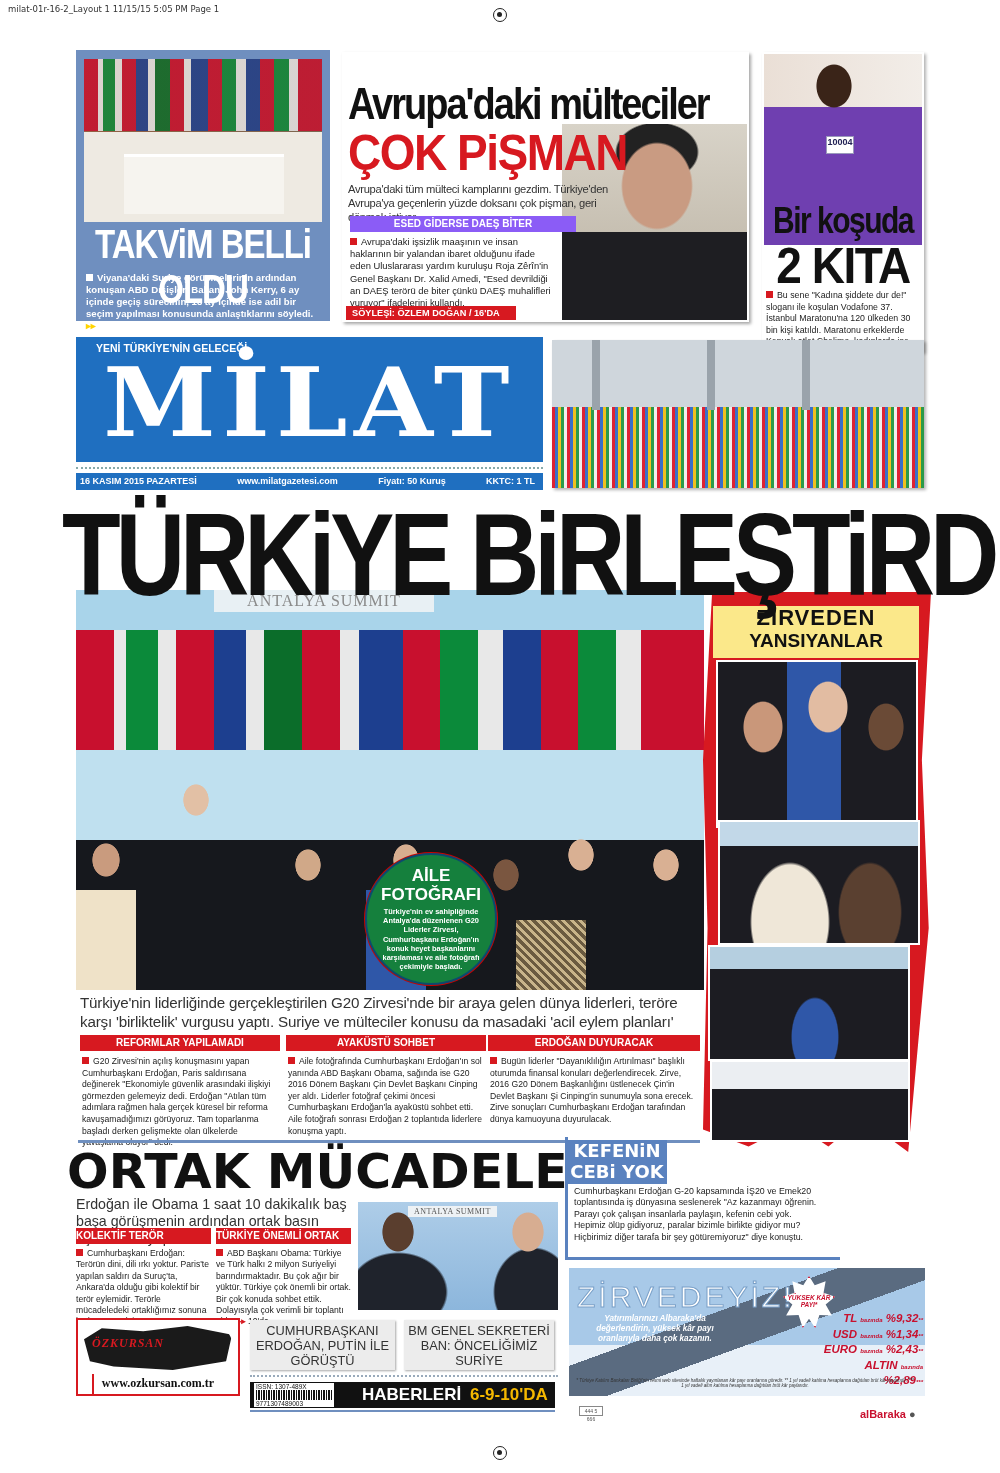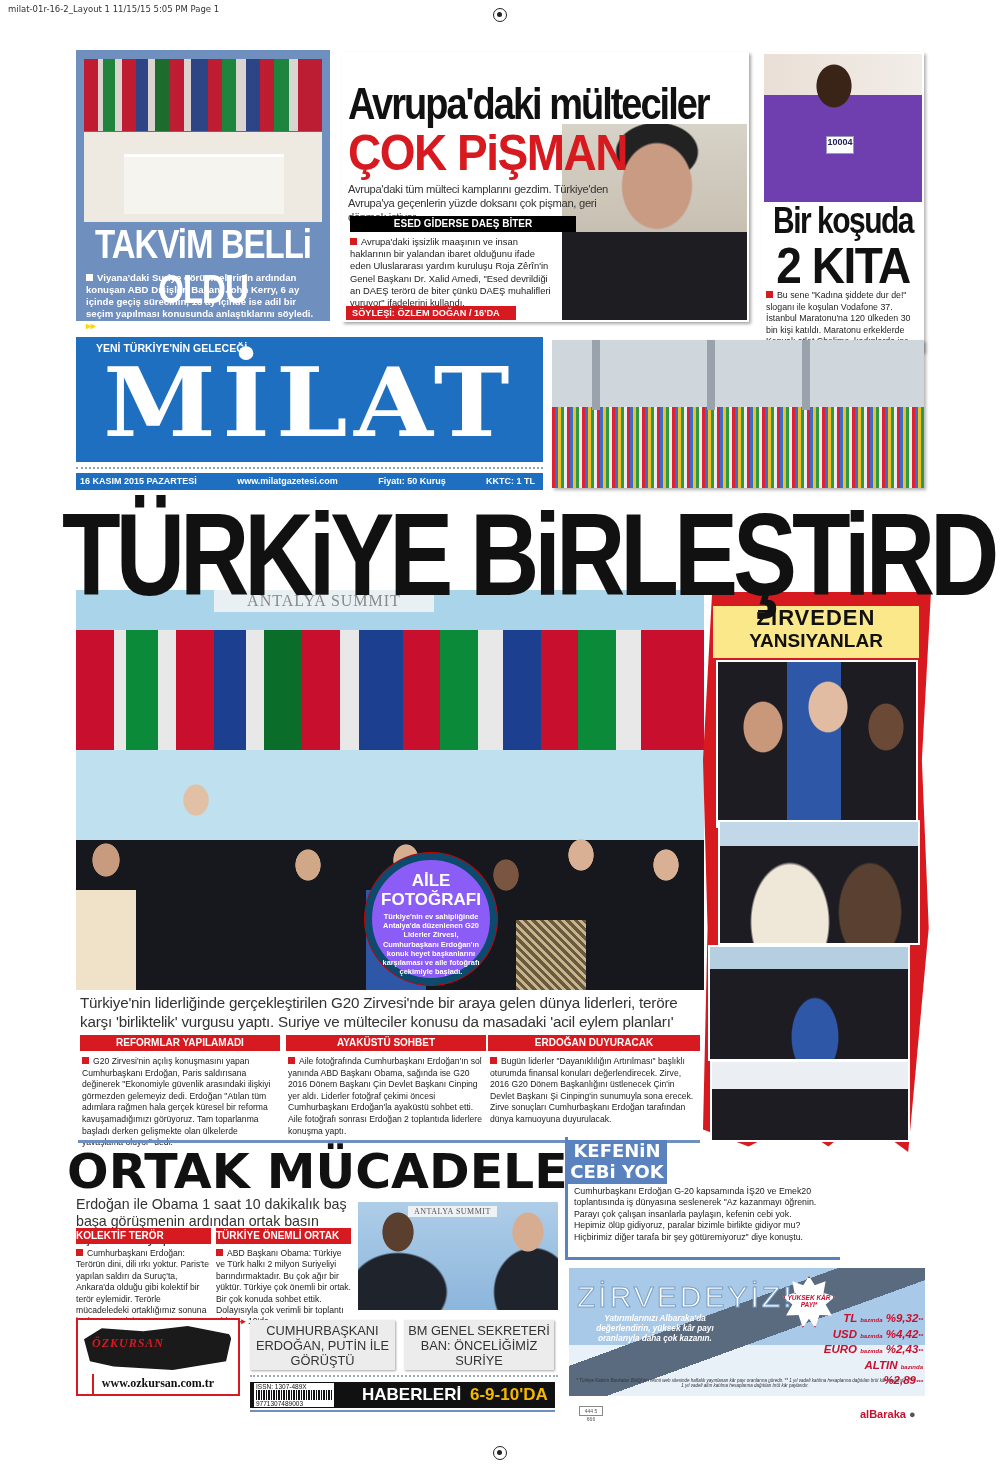--- a/index.html
+++ b/index.html
@@ -26,32 +26,32 @@
   .takvim p { position: absolute; left: 10px; top: 222px; width: 236px; font-size: 9.6px; font-weight: bold; color: #fff; line-height: 12px; }
   .bullet-sq { display: inline-block; width: 7px; height: 7px; margin-right: 4px; vertical-align: 0; }
   .arrow-ref { color: #ffd400; font-weight: bold; }
 
   
   .amedi { left: 342px; top: 52px; width: 407px; height: 270px; background: #fff; box-shadow: 2px 2px 3px rgba(0,0,0,.35); }
   .amedi .kicker { position:absolute; left: 4px; top: 4px; width: 399px; height: 22px; background: #d71920; color: #fff; font-weight: bold; font-size: 12.5px; line-height: 22px; text-align: center; letter-spacing: -0.2px; }
   .amedi .h1 { position:absolute; left: 6px; top: 27px; font-weight: 900; font-size: 38px; color: #111; letter-spacing: -2px; transform: scaleY(1.15); transform-origin: top; line-height: 44px; white-space: nowrap; }
   .amedi .h2 { position:absolute; left: 6px; top: 72px; font-weight: 900; font-size: 46px; color: #d71920; letter-spacing: -1.5px; transform: scaleY(1.1); transform-origin: top; line-height: 52px; white-space: nowrap; }
   .amedi .deck { position:absolute; left: 6px; top: 130px; width: 270px; font-size: 11.2px; color: #333; line-height: 14px; letter-spacing: -0.3px; }
-  .amedi .sub { position:absolute; left: 8px; top: 164px; width: 226px; height: 16px; background: #000000; color: #fff; font-weight: bold; font-size: 10px; line-height: 16px; text-align: center; }
+  .amedi .sub { position:absolute; left: 8px; top: 164px; width: 226px; height: 16px; background: #8b5cf6; color: #fff; font-weight: bold; font-size: 10px; line-height: 16px; text-align: center; }
   .amedi .body { position:absolute; left: 8px; top: 184px; width: 205px; font-size: 9.4px; line-height: 12.2px; color: #222; }
   .amedi .foot { position:absolute; left: 4px; top: 254px; width: 170px; height: 14px; background: #d71920; color: #fff; font-weight: bold; font-size: 9.2px; line-height: 14px; padding-left: 6px; }
   .amedi .portrait { position:absolute; left: 220px; top: 72px; width: 185px; height: 196px;
      background: radial-gradient(ellipse 36px 44px at 95px 62px, #c99b82 0 95%, transparent 100%),
                  radial-gradient(ellipse 42px 30px at 95px 28px, #222 0 95%, transparent 100%),
                  linear-gradient(180deg, transparent 0 55%, #1e1e22 55%),
                  linear-gradient(180deg, #d8d3c8, #b9b0a0); }
 
   
   .marathon { left: 762px; top: 52px; width: 162px; height: 300px; background: #fff; box-shadow: 2px 2px 3px rgba(0,0,0,.3); }
-  .marathon .photo { left: 2px; top: 2px; width: 158px; height: 148px;
+  .marathon .photo { left: 2px; top: 2px; width: 158px; height: 191px;
      background: radial-gradient(ellipse 18px 22px at 70px 32px, #3a2418 0 95%, transparent 100%),
                  linear-gradient(180deg, transparent 0 28%, #6f3fb0 28% 100%),
                  linear-gradient(90deg, #eadfd6, #f2ede8); }
   .marathon .bib { position:absolute; left: 62px; top: 82px; width: 28px; height: 18px; background: #fff; border: 1px solid #99b; font-size: 9px; color: #225; text-align: center; font-weight: bold; }
   .marathon h2 { position:absolute; left: 0; width: 162px; text-align: center; font-weight: 900; color: #111; letter-spacing: -1.5px; white-space: nowrap; }
   .marathon .l1 { top: 150px; font-size: 30px; transform: scaleY(1.2); transform-origin: top; line-height: 32px; }
   .marathon .l2 { top: 186px; font-size: 46px; transform: scaleY(1.1); transform-origin: top; line-height: 50px; }
   .marathon p { position:absolute; left: 4px; top: 238px; width: 156px; font-size: 8.8px; line-height: 11.5px; color: #222; }
   .arrow-red { color: #d71920; font-weight: bold; }
 
@@ -84,21 +84,21 @@
        radial-gradient(ellipse 13px 16px at 232px 125px, #d0a888 0 95%, transparent 100%),
        radial-gradient(ellipse 13px 16px at 330px 120px, #d6ae90 0 95%, transparent 100%),
        radial-gradient(ellipse 13px 16px at 430px 135px, #7a5640 0 95%, transparent 100%),
        radial-gradient(ellipse 13px 16px at 505px 115px, #d9b093 0 95%, transparent 100%),
        radial-gradient(ellipse 13px 16px at 590px 125px, #d9b093 0 95%, transparent 100%),
        linear-gradient(180deg, transparent 0 40%, #16181d 40% 100%); }
   .mainphoto .merkel { position:absolute; left: 290px; top: 300px; width: 60px; height: 100px; background: #2f57a8; }
   .mainphoto .rousseff { position:absolute; left: 440px; top: 330px; width: 70px; height: 70px; background: repeating-linear-gradient(45deg, #6a5a40 0 3px, #c8b48a 3px 6px); }
   .mainphoto .king { position:absolute; left: 0; top: 300px; width: 60px; height: 100px; background: #efe2c8; }
 
-  .badge { left: 365px; top: 853px; width: 132px; height: 132px; background: #8b5cf6; border: 7px solid #0c4a6e; border-radius: 50%; box-shadow: 0 0 0 1px #c00; text-align: center; color: #fff; z-index: 4; }
+  .badge { left: 365px; top: 853px; width: 132px; height: 132px; background: #15803d; border: 2px solid #0c4a6e; border-radius: 50%; box-shadow: 0 0 0 1px #c00; text-align: center; color: #fff; z-index: 4; }
   .badge .t1 { margin-top: 12px; font-weight: 900; font-size: 17px; line-height: 18px; }
   .badge .t2 { font-weight: 900; font-size: 17px; line-height: 19px; }
   .badge .t3 { margin: 3px auto 0; width: 112px; font-size: 7.4px; font-weight: bold; line-height: 9.2px; }
 
   
   .redframe { left: 703px; top: 592px; width: 228px; height: 560px; background: #d71920;
      clip-path: polygon(4% 0, 100% 0, 96% 30%, 99% 60%, 90% 100%, 70% 94%, 55% 99%, 40% 95%, 20% 99%, 0 96%, 2% 60%, 0 30%); }
   .zirveden { left: 713px; top: 606px; width: 206px; height: 52px; background: #fbe88a; text-align: center; color: #111; font-weight: 900; z-index: 2; }
   .zirveden .a { font-size: 22px; line-height: 24px; letter-spacing: 1px; }
   .zirveden .b { font-size: 19px; line-height: 22px; }
@@ -297,21 +297,21 @@
 </div>
 <div class="abs kefenin-text">Cumhurbaşkanı Erdoğan G-20 kapsamında İŞ20 ve Emek20 toplantısında iş dünyasına seslenerek "Az kazanmayı öğrenin. Parayı çok çalışan insanlarla paylaşın, kefenin cebi yok. Hepimiz ölüp gidiyoruz, paralar bizimle birlikte gidiyor mu? Hiçbirimiz diğer tarafa bir şey götüremiyoruz" diye konuştu.</div>
 
 <div class="abs ad">
   <div class="sky"></div>
   <div class="title">ZİRVEDEYİZ!</div>
   <div class="subt">Yatırımlarınızı Albaraka'da değerlendirin, yüksek kâr payı oranlarıyla daha çok kazanın.</div>
   <div class="star">YÜKSEK KÂR PAYI*</div>
   <div class="rates">
     <div><span>TL</span> <small>bazında</small> <span>%9,32</span><small>**</small></div>
-    <div><span>USD</span> <small>bazında</small> <span>%4,42</span><small>**</small></div>
+    <div><span>USD</span> <small>bazında</small> <span>%1,34</span><small>**</small></div>
     <div><span>EURO</span> <small>bazında</small> <span>%2,43</span><small>**</small></div>
     <div><span>ALTIN</span> <small>bazında</small> <span>%2,89</span><small>***</small></div>
   </div>
   <div class="fine">* Türkiye Katılım Bankaları Birliği'nin resmi web sitesinde haftalık yayınlanan kâr payı oranlarına göredir. ** 1 yıl vadeli katılma hesaplarına dağıtılan brüt kâr paylarıdır. *** 1 yıl vadeli altın katılma hesaplarına dağıtılan brüt kâr paylarıdır.</div>
   <div class="phone">444 5 666</div>
   <div class="brand"><b>alBaraka</b> <span>●</span></div>
 </div>
 
 <div class="abs ozkursan">
   <div class="map"></div>

